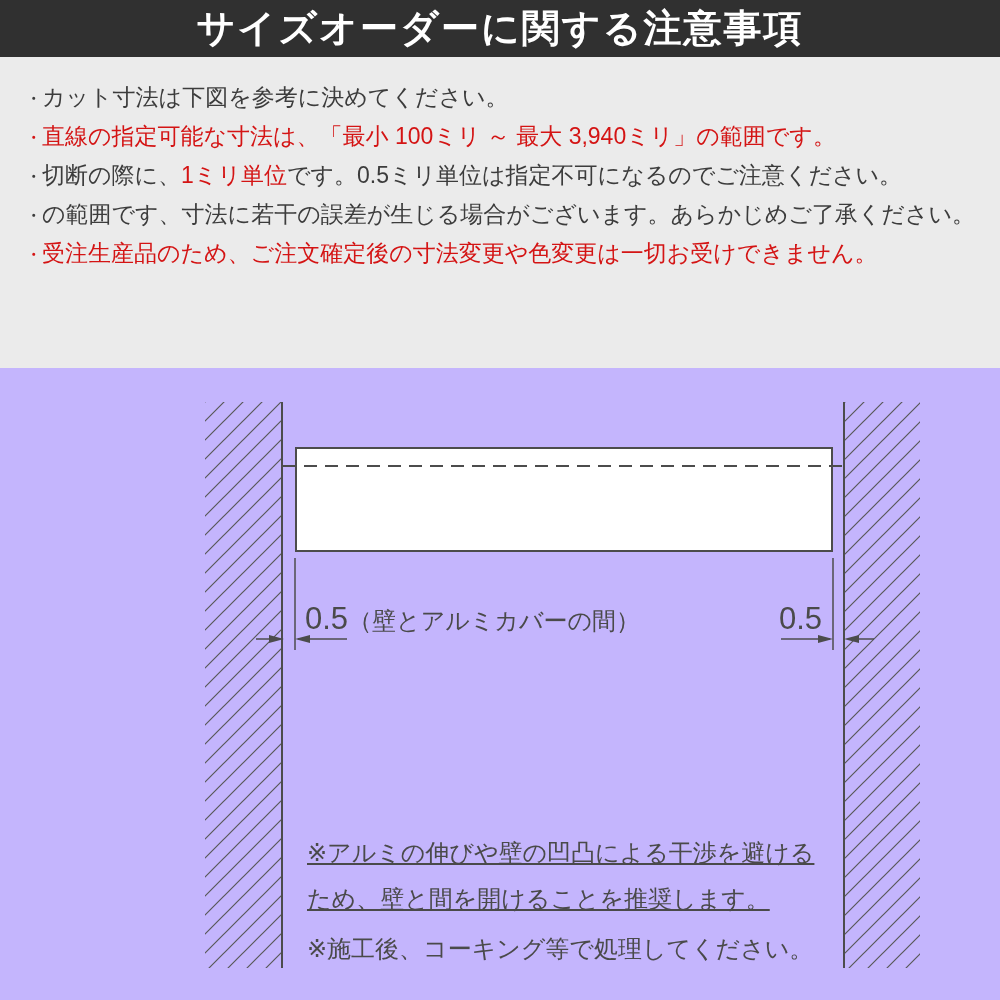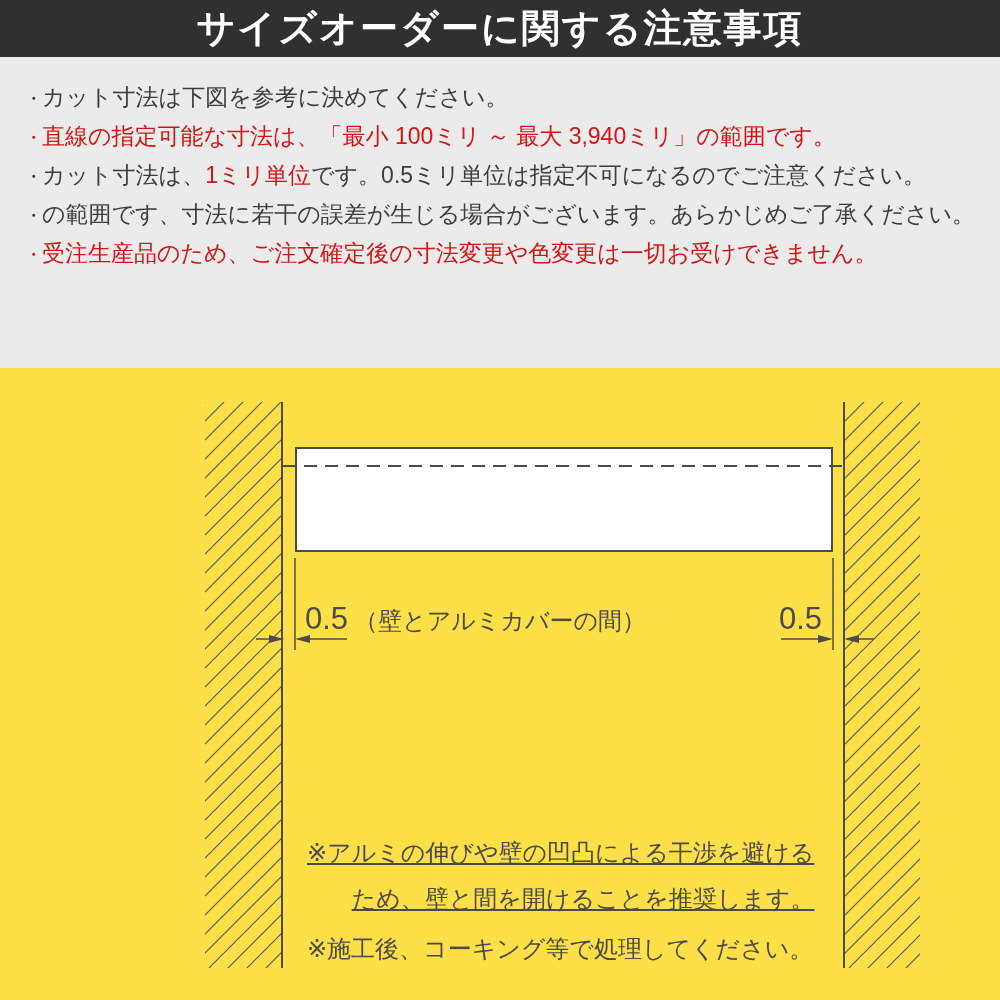--- a/index.html
+++ b/index.html
@@ -25,35 +25,35 @@
     font-size:23px;color:var(--ink);}
   .note-line{display:flex;align-items:baseline;height:39px;line-height:39px;white-space:nowrap;}
   .bullet{display:inline-block;width:18px;flex:0 0 18px;font-size:19px;}
   .red{color:var(--accent-red);}
 
   
   .section-heading{position:absolute;left:4px;top:389px;font-size:30px;font-weight:bold;
     color:#222;white-space:nowrap;}
 
   
-  .diagram{position:absolute;left:0;top:368px;width:1000px;height:632px;background:#fde047;text-align:right;}
+  .diagram{position:absolute;left:0;top:368px;width:1000px;height:632px;background:#c4b5fd;}
   .wall{position:absolute;top:34px;height:566px;}
   .wall svg{display:block;}
   .wall-left{left:205px;width:78px;border-right:2px solid var(--line-color);box-sizing:border-box;}
   .wall-right{left:843px;width:77px;border-left:2px solid var(--line-color);box-sizing:border-box;}
   .cover-rect{position:absolute;left:295px;top:79px;width:538px;height:105px;
     border:2px solid var(--line-color);box-sizing:border-box;background:#fff;}
   .dims-overlay{position:absolute;left:0;top:0;width:1000px;height:632px;pointer-events:none;}
   .dims-overlay line{stroke:var(--line-color);}
   .dims-overlay polygon{fill:var(--line-color);}
 
   .dim-label{position:absolute;top:233px;color:var(--diagram-ink);white-space:nowrap;
     display:flex;align-items:baseline;}
   .dim-label .dim-value{font-size:31px;}
-  .dim-label .dim-note{font-size:24px;margin-left:6px;}
+  .dim-label .dim-note{font-size:24px;margin-left:0;}
   .dim-label-left{left:305px;}
   .dim-label-right{left:779px;}
 
   .diagram-caution{position:absolute;color:var(--diagram-ink);font-size:24px;
     line-height:46px;white-space:nowrap;}
   .caution-1{left:307px;top:462px;text-decoration:underline;}
   .caution-2{left:307px;top:558px;}
 </style>
 </head>
 <body>
@@ -68,21 +68,21 @@
     <div class="note-line">
       <span class="bullet">・</span>
       <span>カット寸法は下図を参考に決めてください。</span>
     </div>
     <div class="note-line">
       <span class="bullet red">・</span>
       <span class="red">直線の指定可能な寸法は、「最小 100ミリ ～ 最大 3,940ミリ」の範囲です。</span>
     </div>
     <div class="note-line">
       <span class="bullet">・</span>
-      <span><span>カット寸法は、</span><span class="red">1ミリ単位</span><span>です。0.5ミリ単位は指定不可になるのでご注意ください。</span></span>
+      <span><span>切断の際に、</span><span class="red">1ミリ単位</span><span>です。0.5ミリ単位は指定不可になるのでご注意ください。</span></span>
     </div>
     <div class="note-line">
       <span class="bullet">・</span>
       <span>の範囲です、寸法に若干の誤差が生じる場合がございます。あらかじめご了承ください。</span>
     </div>
     <div class="note-line">
       <span class="bullet red">・</span>
       <span class="red">受注生産品のため、ご注文確定後の寸法変更や色変更は一切お受けできません。</span>
     </div>
   </div>

